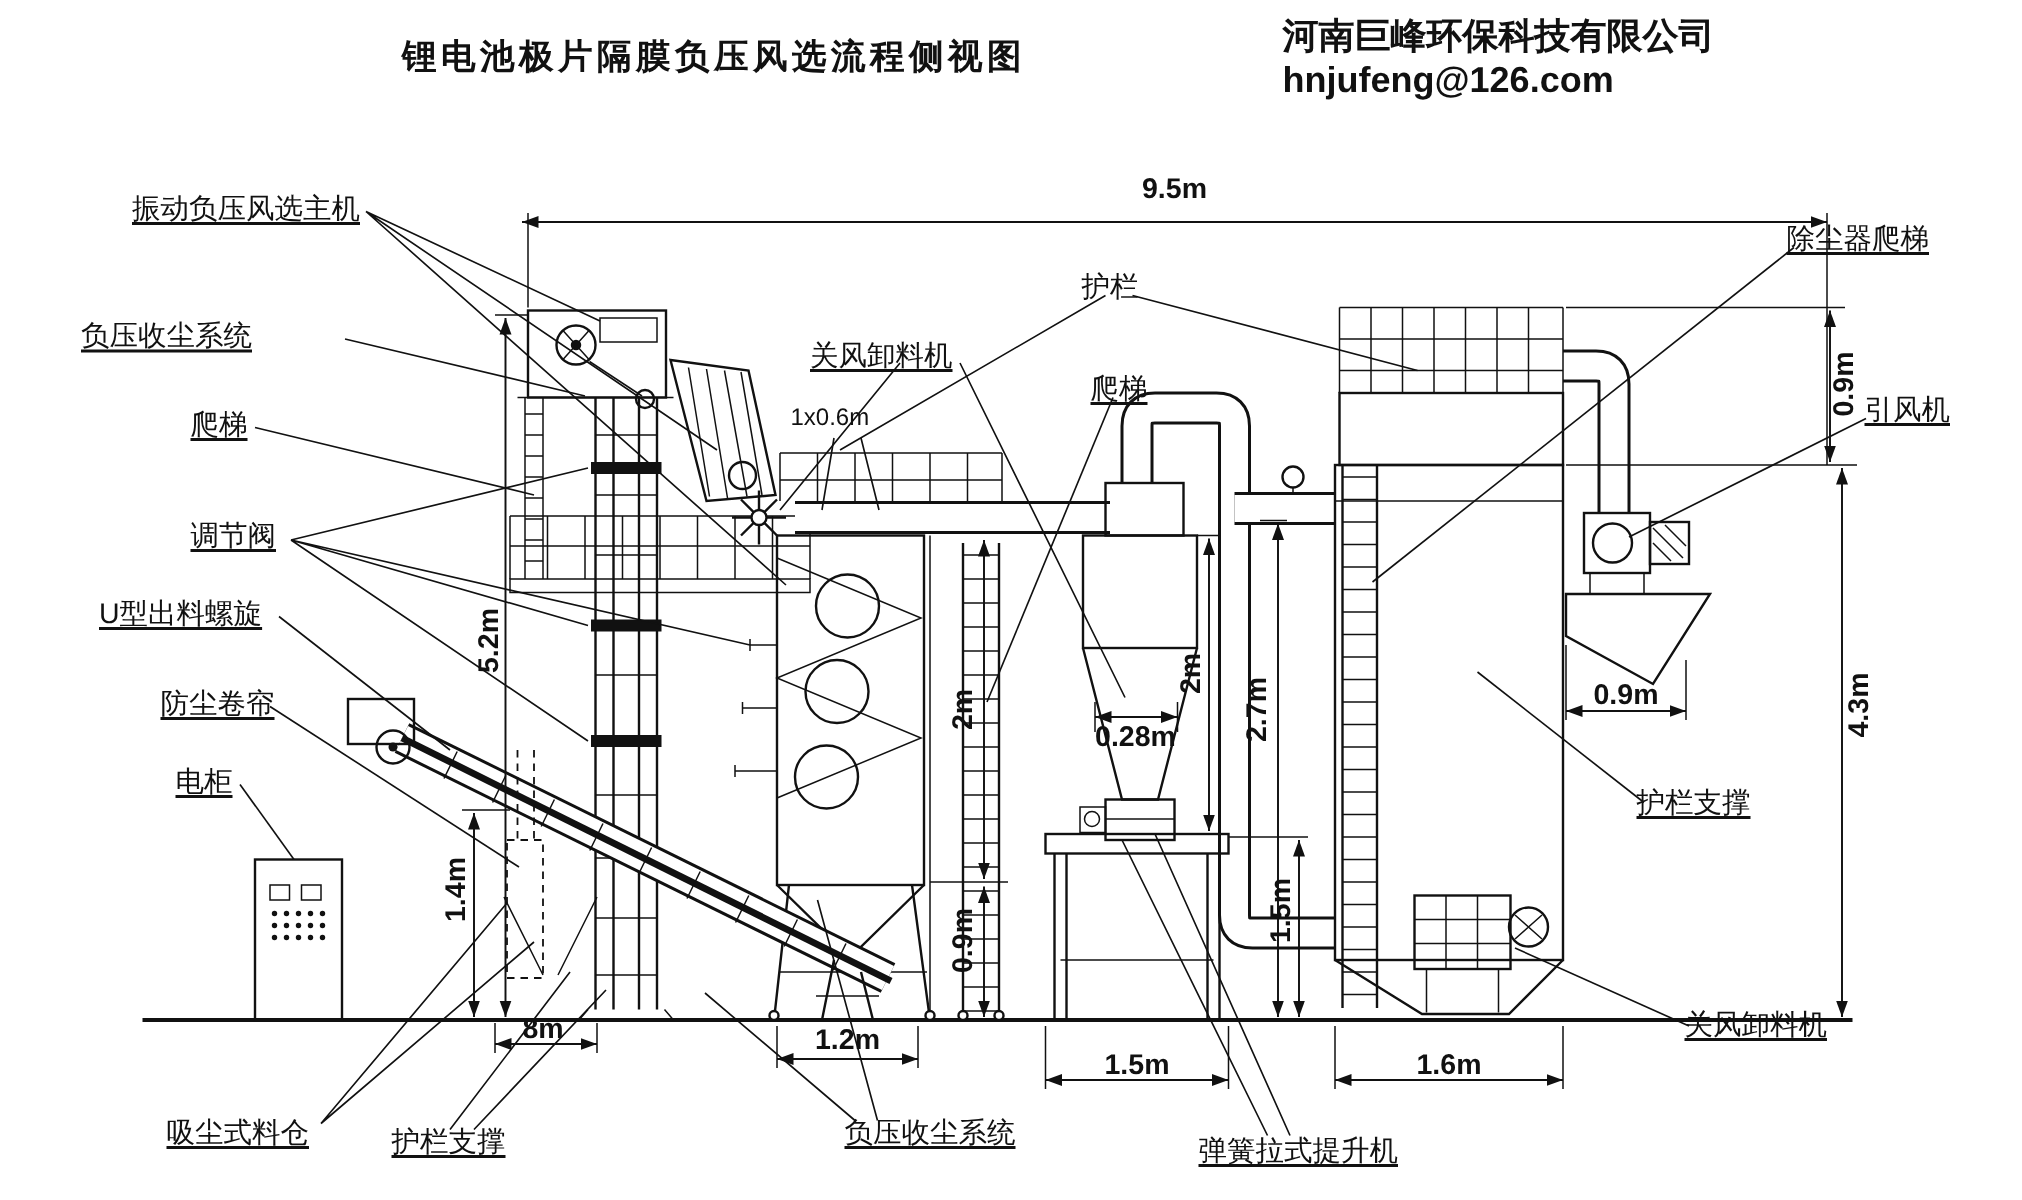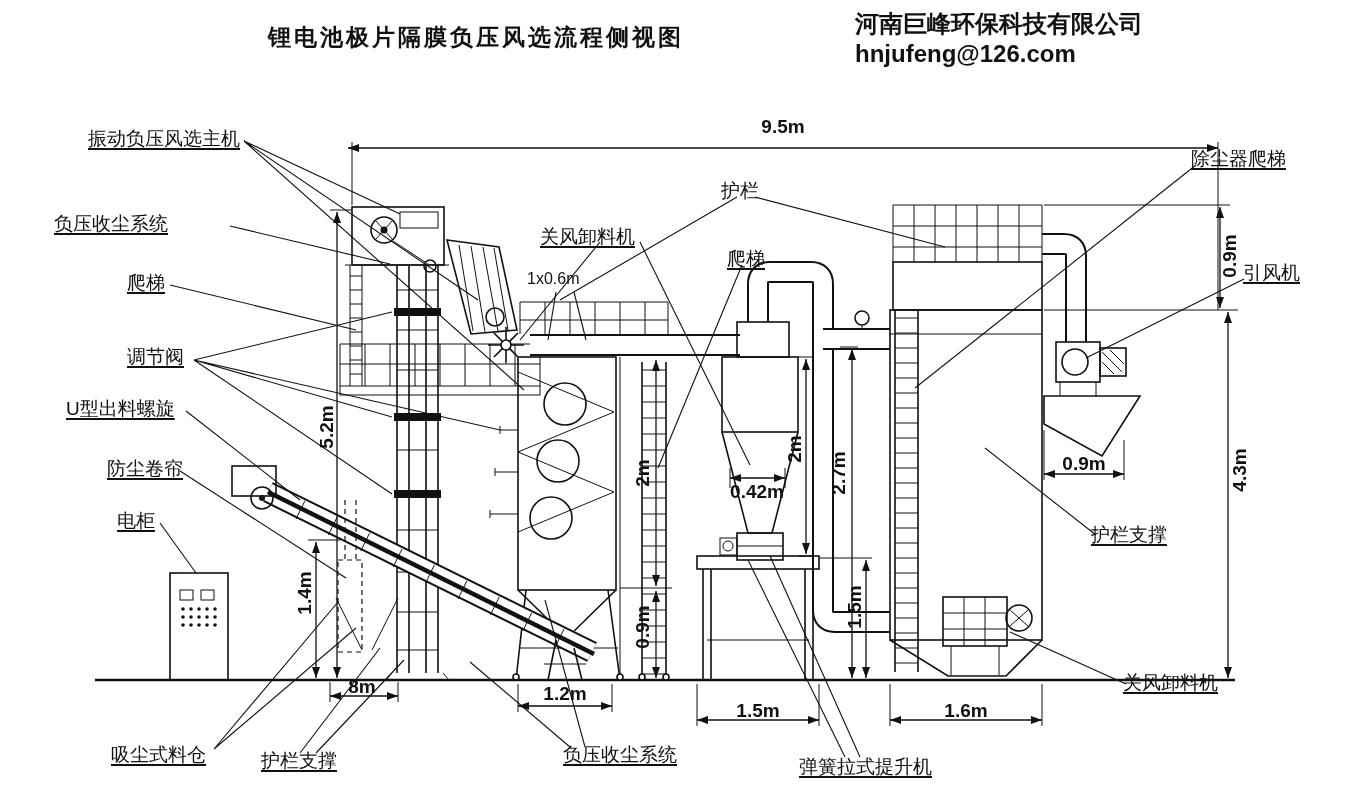--- a/index.html
+++ b/index.html
@@ -279,20 +279,20 @@
 <div class="lbl" style="left:799px;top:754px">弹簧拉式提升机</div>
 
 <div class="dimtxt" style="left:753px;top:116px">9.5m</div>
 <div class="dimtxt rot" style="left:1200px;top:245px">0.9m</div>
 <div class="dimtxt rot" style="left:297px;top:416px">5.2m</div>
 <div class="dimtxt rot" style="left:275px;top:582px">1.4m</div>
 <div class="dimtxt" style="left:332px;top:676px">8m</div>
 <div class="dimtxt" style="left:535px;top:683px">1.2m</div>
 <div class="dimtxt rot" style="left:613px;top:462px">2m</div>
 <div class="dimtxt rot" style="left:613px;top:616px">0.9m</div>
-<div class="dimtxt" style="left:727px;top:481px">0.42m</div>
+<div class="dimtxt" style="left:727px;top:481px">0.28m</div>
 <div class="dimtxt rot" style="left:765px;top:438px">2m</div>
 <div class="dimtxt rot" style="left:809px;top:462px">2.7m</div>
 <div class="dimtxt rot" style="left:825px;top:596px">1.5m</div>
 <div class="dimtxt" style="left:728px;top:700px">1.5m</div>
 <div class="dimtxt" style="left:936px;top:700px">1.6m</div>
 <div class="dimtxt" style="left:1054px;top:453px">0.9m</div>
 <div class="dimtxt rot" style="left:1210px;top:459px">4.3m</div>
 
 </body></html>

